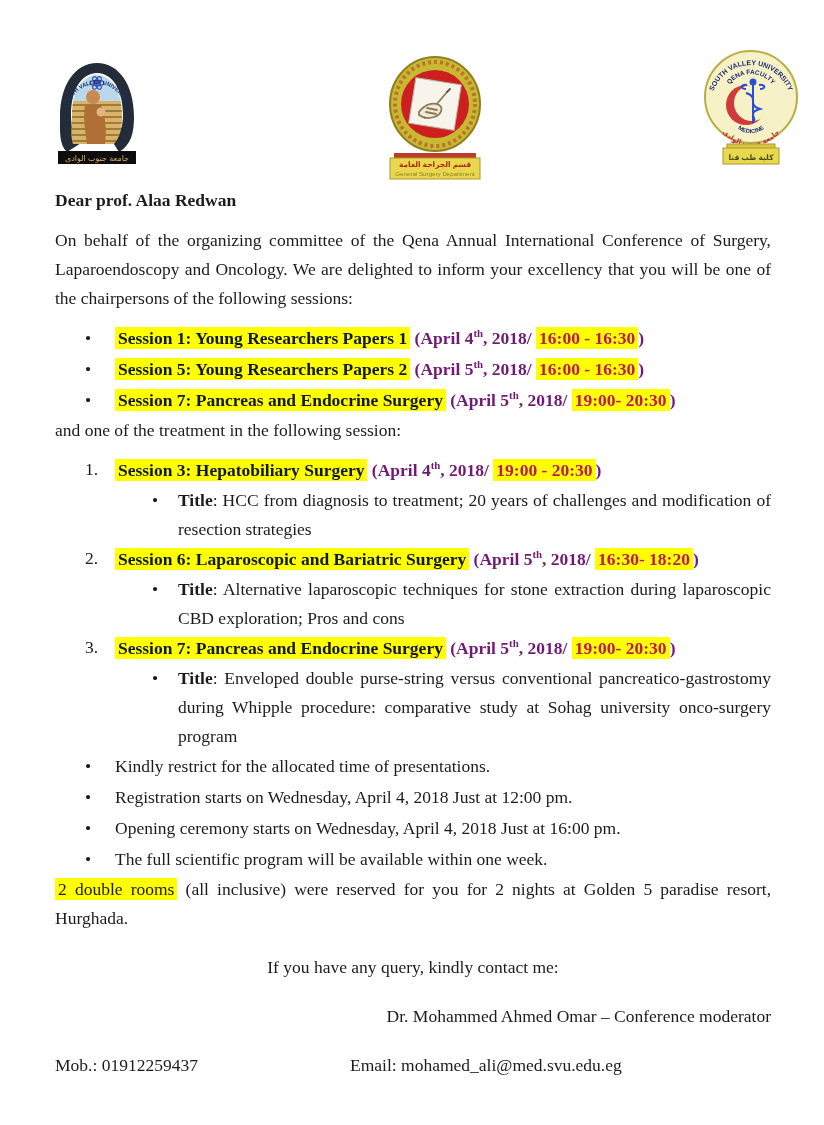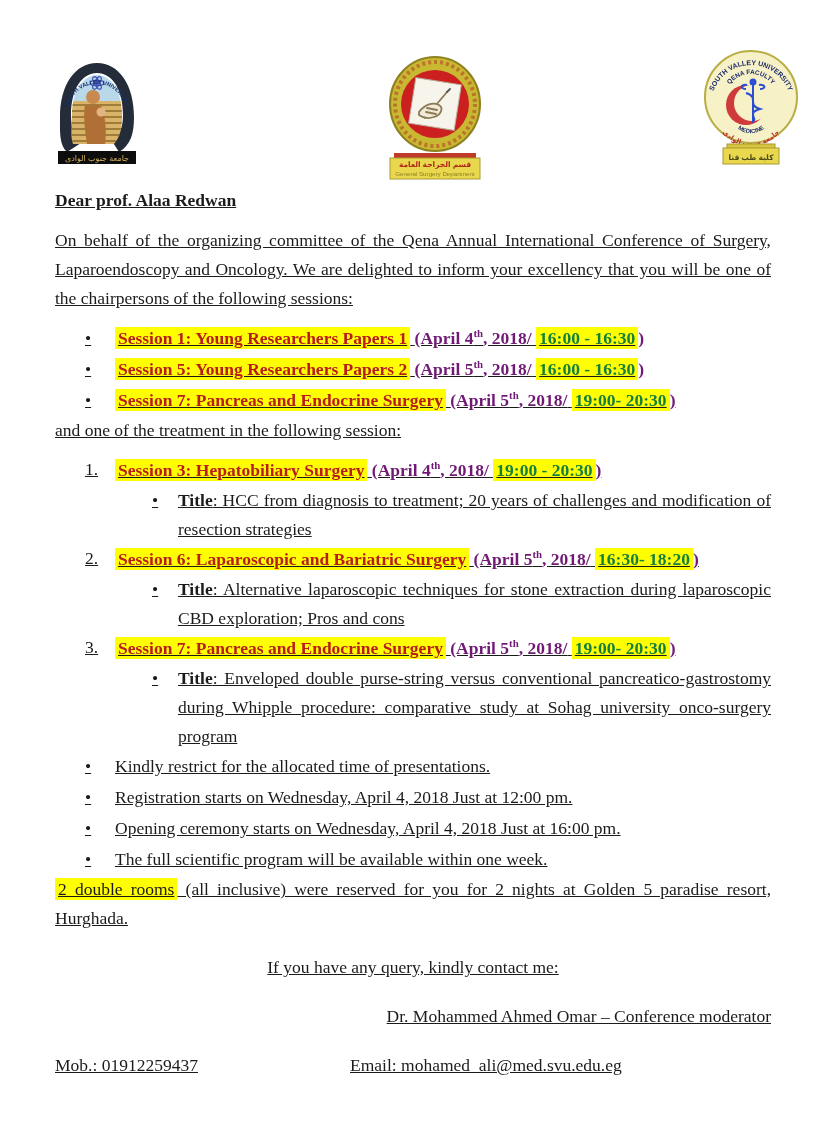--- a/index.html
+++ b/index.html
@@ -7,45 +7,45 @@
     position:relative; width:824px; height:1125px; background:#ffffff;
     font-family:"Liberation Serif","DejaVu Serif",serif; color:#1b1b1b;
     overflow:hidden;
   }
   .logo { position:absolute; }
   .logo-left   { left:57px;  top:55px; }
   .logo-center { left:381px; top:54px; }
   .logo-right  { left:699px; top:47px; }
 
   .body-text { position:absolute; left:55px; top:186px; width:716px;
-               font-size:17.5px; line-height:29px;text-decoration:underline; }
+               font-size:17.5px; line-height:29px; }
 
   .salutation { font-weight:bold; margin:0 0 11px 0; }
   p.justify { text-align:justify; margin:0 0 10px 0; }
 
   ul.plain { list-style:none; margin:0; padding:0; }
   .li-row { display:flex; padding-left:30px; }
   .marker { flex:0 0 30px; }
   .item-body { flex:1 1 auto; }
 
   .chair-list { margin:0 0 10px 0; }
   .chair-list .li-row { line-height:31px; }
 
   .speaker-list { margin:0 0 0 0; }
   .session-line { line-height:31px; }
   .talk-row { display:flex; padding-left:37px; line-height:29px; }
   .marker2 { flex:0 0 26px; }
   .talk { flex:1 1 auto; text-align:justify; }
   .talk b { font-weight:bold; }
 
   .hl { background:#ffff00; padding:1px 3px; }
-  .stitle { color:#b91c1c; font-weight:bold; }
+  .stitle { color:#0f172a; font-weight:bold; }
   .sdate  { color:#701a75; font-weight:bold; }
   .sdate sup, .stime sup { font-size:0.62em; line-height:0; }
-  .stime { color:#15803d; font-weight:bold; background:#ffff00; padding:1px 3px; }
+  .stime { color:#be185d; font-weight:bold; background:#ffff00; padding:1px 3px; }
 
   .notes-list { margin-top:22px; }
   .notes-list .li-row { line-height:31px; }
 
   .accommodation { margin-top:14px; }
   .query { margin-top:20px;text-align:center; }
   .moderator { margin-top:20px;text-align:right; }
   .contact-row { display:flex; margin-top:20px; }
   .contact-row .mob { flex:0 0 295px; }
 

